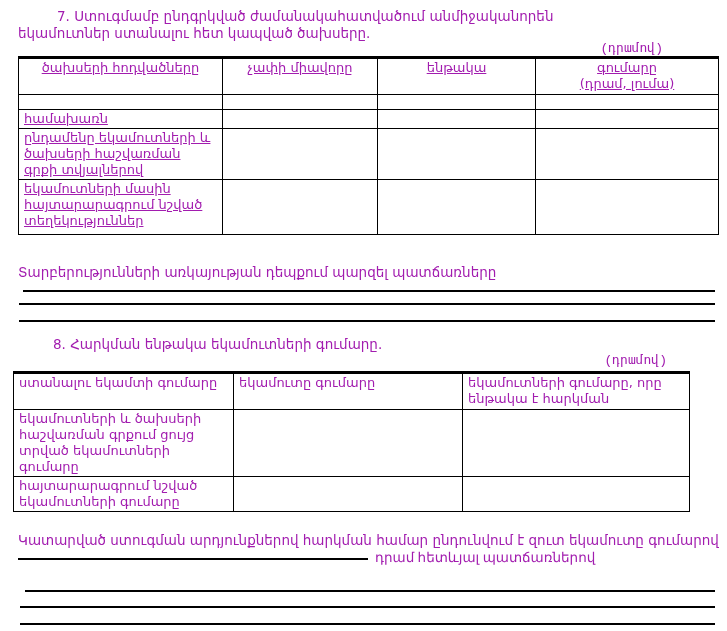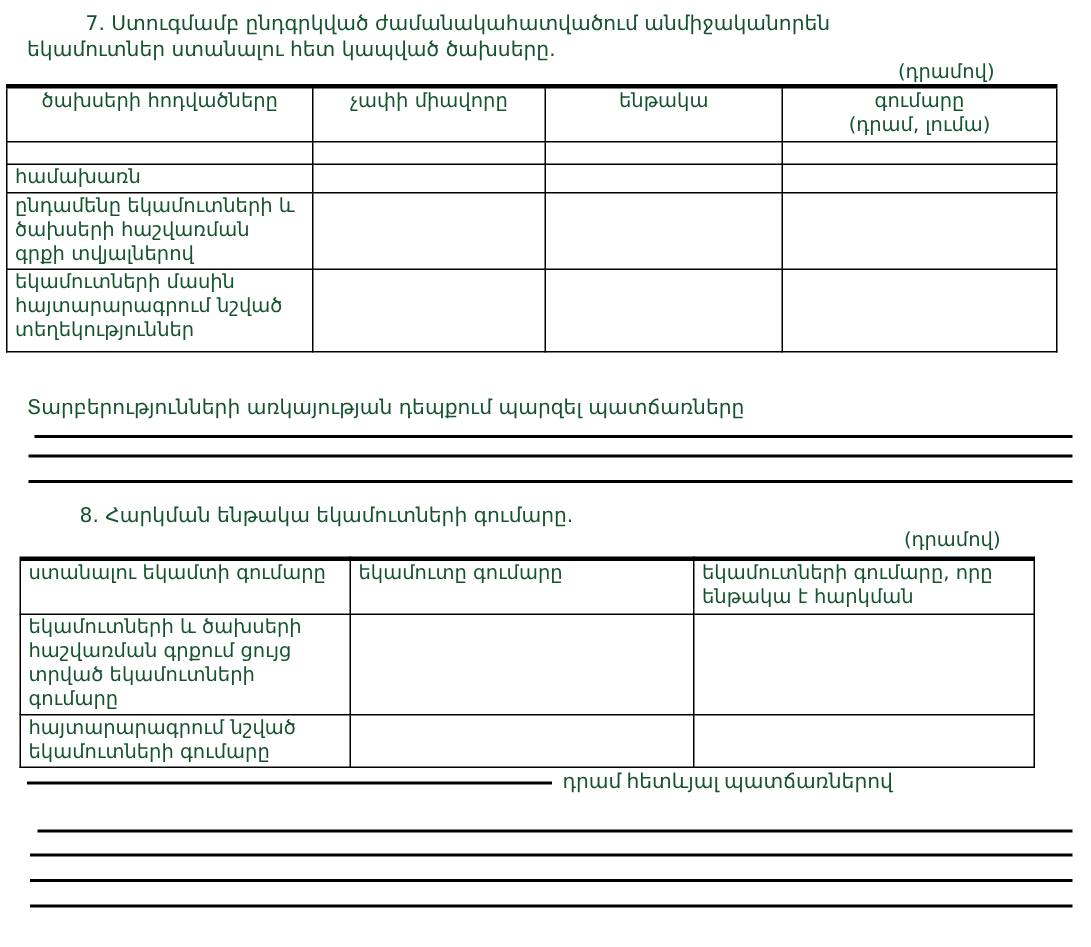--- a/index.html
+++ b/index.html
@@ -1,30 +1,30 @@
 <!DOCTYPE html>
 <html><head>
 <meta charset="utf-8">
 <style>
   html,body{margin:0;padding:0;background:#fff;}
   .page{
     position:relative;
     width:727px;height:631px;
-    background:#fff;color:#14532d;
+    background:#fff;color:#a21caf;
     font-family:"DejaVu Sans","Liberation Sans",sans-serif;
     font-size:13.5px;
     overflow:hidden;
   }
   .para{margin:0;line-height:17px;}
   .p7{margin:8px 0 0 18px;width:625px;text-indent:39px;}
-  .currency{line-height:14px;font-size:13px;text-align:right;box-sizing:border-box;}
+  .currency{line-height:14px;font-size:13px;text-align:right;box-sizing:border-box;font-family:Liberation Mono, monospace;}
   .cur7{width:700px;margin-left:18px;padding-right:55px;}
   .cur8{width:676px;margin-left:13px;padding-right:22px;margin-top:1px;}
   table{border-collapse:collapse;table-layout:fixed;background:#fff;}
-  .t1{width:700px;margin-left:4px;border:1.5px solid #000;border-top:3px solid #000;}
+  .t1{width:700px;margin-left:18px;border:1.5px solid #000;border-top:3px solid #000;text-decoration:underline;}
   .t2{width:676px;margin-left:13px;margin-top:3px;border:1.5px solid #000;border-top:3px solid #000;}
   th,td{
     border:1.5px solid #000;
     vertical-align:top;
     padding:1px 5px;
     line-height:16px;
     font-weight:normal;
     font-size:13px;
     overflow:hidden;
   }
@@ -137,20 +137,21 @@
         <td></td>
       </tr>
       <tr class="row-b">
         <td>հայտարարագրում նշված եկամուտների գումարը</td>
         <td></td>
         <td></td>
       </tr>
     </tbody>
   </table>
 
+  <p class="para concl1">Կատարված ստուգման արդյունքներով հարկման համար ընդունվում է զուտ եկամուտը գումարով</p>
 
   <div class="concl2">
     <span class="rule350"></span>
     <span class="txt">դրամ հետևյալ պատճառներով</span>
   </div>
 
   <div class="hline b1"></div>
   <div class="hline b2"></div>
   <div class="hline b3"></div>
   <div class="hline b4"></div>

